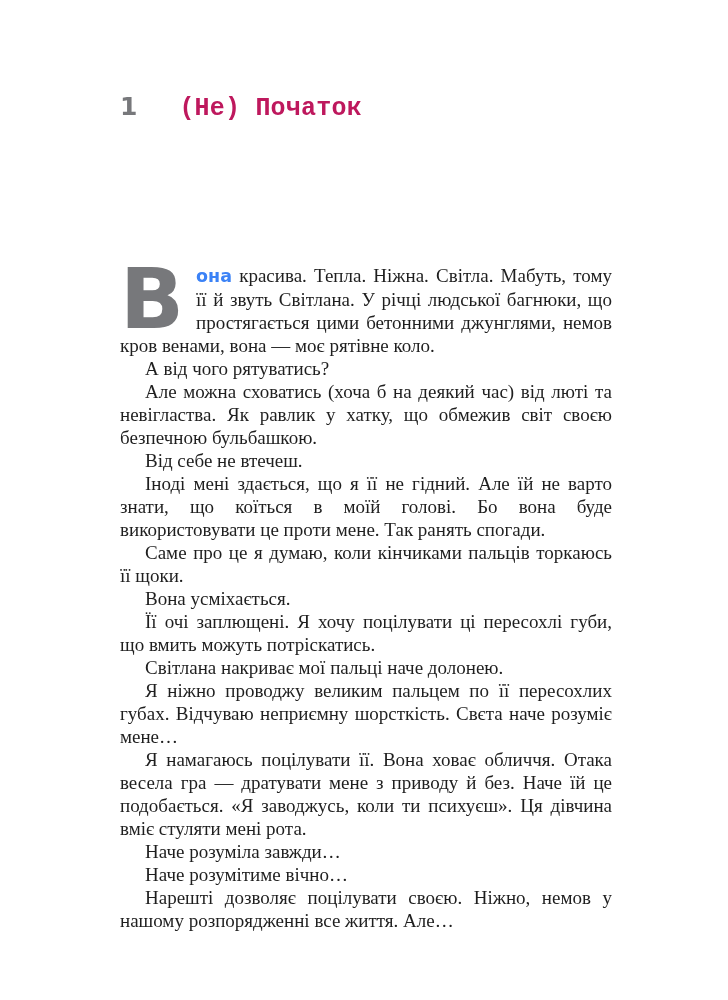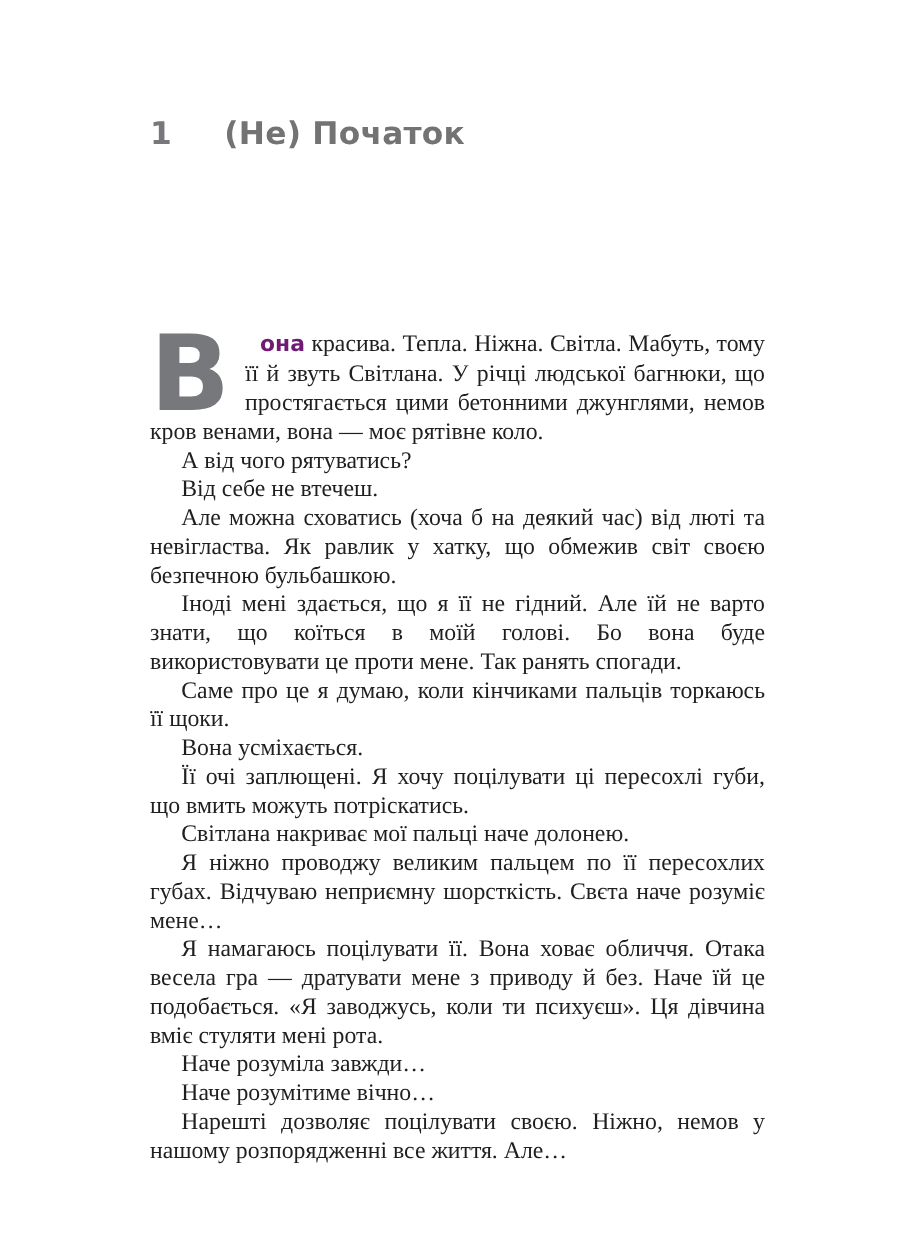--- a/index.html
+++ b/index.html
@@ -24,22 +24,23 @@
     font-size: 25px;
     line-height: 25px;
   }
 
   .chapter-number {
     color: #77787b;
     margin-right: 42px;
   }
 
   .chapter-title {
-    color: #737373;
+    color: #be185d;
     letter-spacing: 0.2px;
+    font-family: Liberation Mono, monospace;
   }
 
   .text-block {
     position: absolute;
     left: 120px;
     top: 264px;
     width: 492px;
   }
 
   .text-block p {
@@ -64,43 +65,42 @@
     font-size: 84px;
     line-height: 62px;
     color: #77787b;
     margin: 4px 12px 0 0;
   }
 
   .lead-word {
     font-family: "DejaVu Sans", "Liberation Sans", sans-serif;
     font-weight: 700;
     font-size: 17.5px;
-    color: #701a75;
-    margin-left: 12px;
+    color: #3b82f6;
   }
 </style>
 </head>
 <body>
 
 <div class="page">
 
   <div class="chapter-header">
     <span class="chapter-number">1</span>
     <span class="chapter-title">(Не) Початок</span>
   </div>
 
   <div class="text-block">
 
     <p class="opening">
       <span class="drop-cap">В</span><span class="lead-word">она</span><span> красива. Тепла. Ніжна. Світла. Мабуть, тому її й звуть Світлана. У річці людської багнюки, що простягається цими бетонними джунглями, немов кров венами, вона — моє рятівне коло.</span>
     </p>
 
     <p>А від чого рятуватись?</p>
+    <p>Але можна сховатись (хоча б на деякий час) від люті та невігластва. Як равлик у хатку, що обмежив світ своєю безпечною бульбашкою.</p>
     <p>Від себе не втечеш.</p>
-    <p>Але можна сховатись (хоча б на деякий час) від люті та невігластва. Як равлик у хатку, що обмежив світ своєю безпечною бульбашкою.</p>
     <p>Іноді мені здається, що я її не гідний. Але їй не варто знати, що коїться в моїй голові. Бо вона буде використовувати це проти мене. Так ранять спогади.</p>
     <p>Саме про це я думаю, коли кінчиками пальців торкаюсь її щоки.</p>
     <p>Вона усміхається.</p>
     <p>Її очі заплющені. Я хочу поцілувати ці пересохлі губи, що вмить можуть потріскатись.</p>
     <p>Світлана накриває мої пальці наче долонею.</p>
     <p>Я ніжно проводжу великим пальцем по її пересохлих губах. Відчуваю неприємну шорсткість. Свєта наче розуміє мене…</p>
     <p>Я намагаюсь поцілувати її. Вона ховає обличчя. Отака весела гра — дратувати мене з приводу й без. Наче їй це подобається. «Я заводжусь, коли ти психуєш». Ця дівчина вміє стуляти мені рота.</p>
     <p>Наче розуміла завжди…</p>
     <p>Наче розумітиме вічно…</p>
     <p>Нарешті дозволяє поцілувати своєю. Ніжно, немов у нашому розпорядженні все життя. Але…</p>

